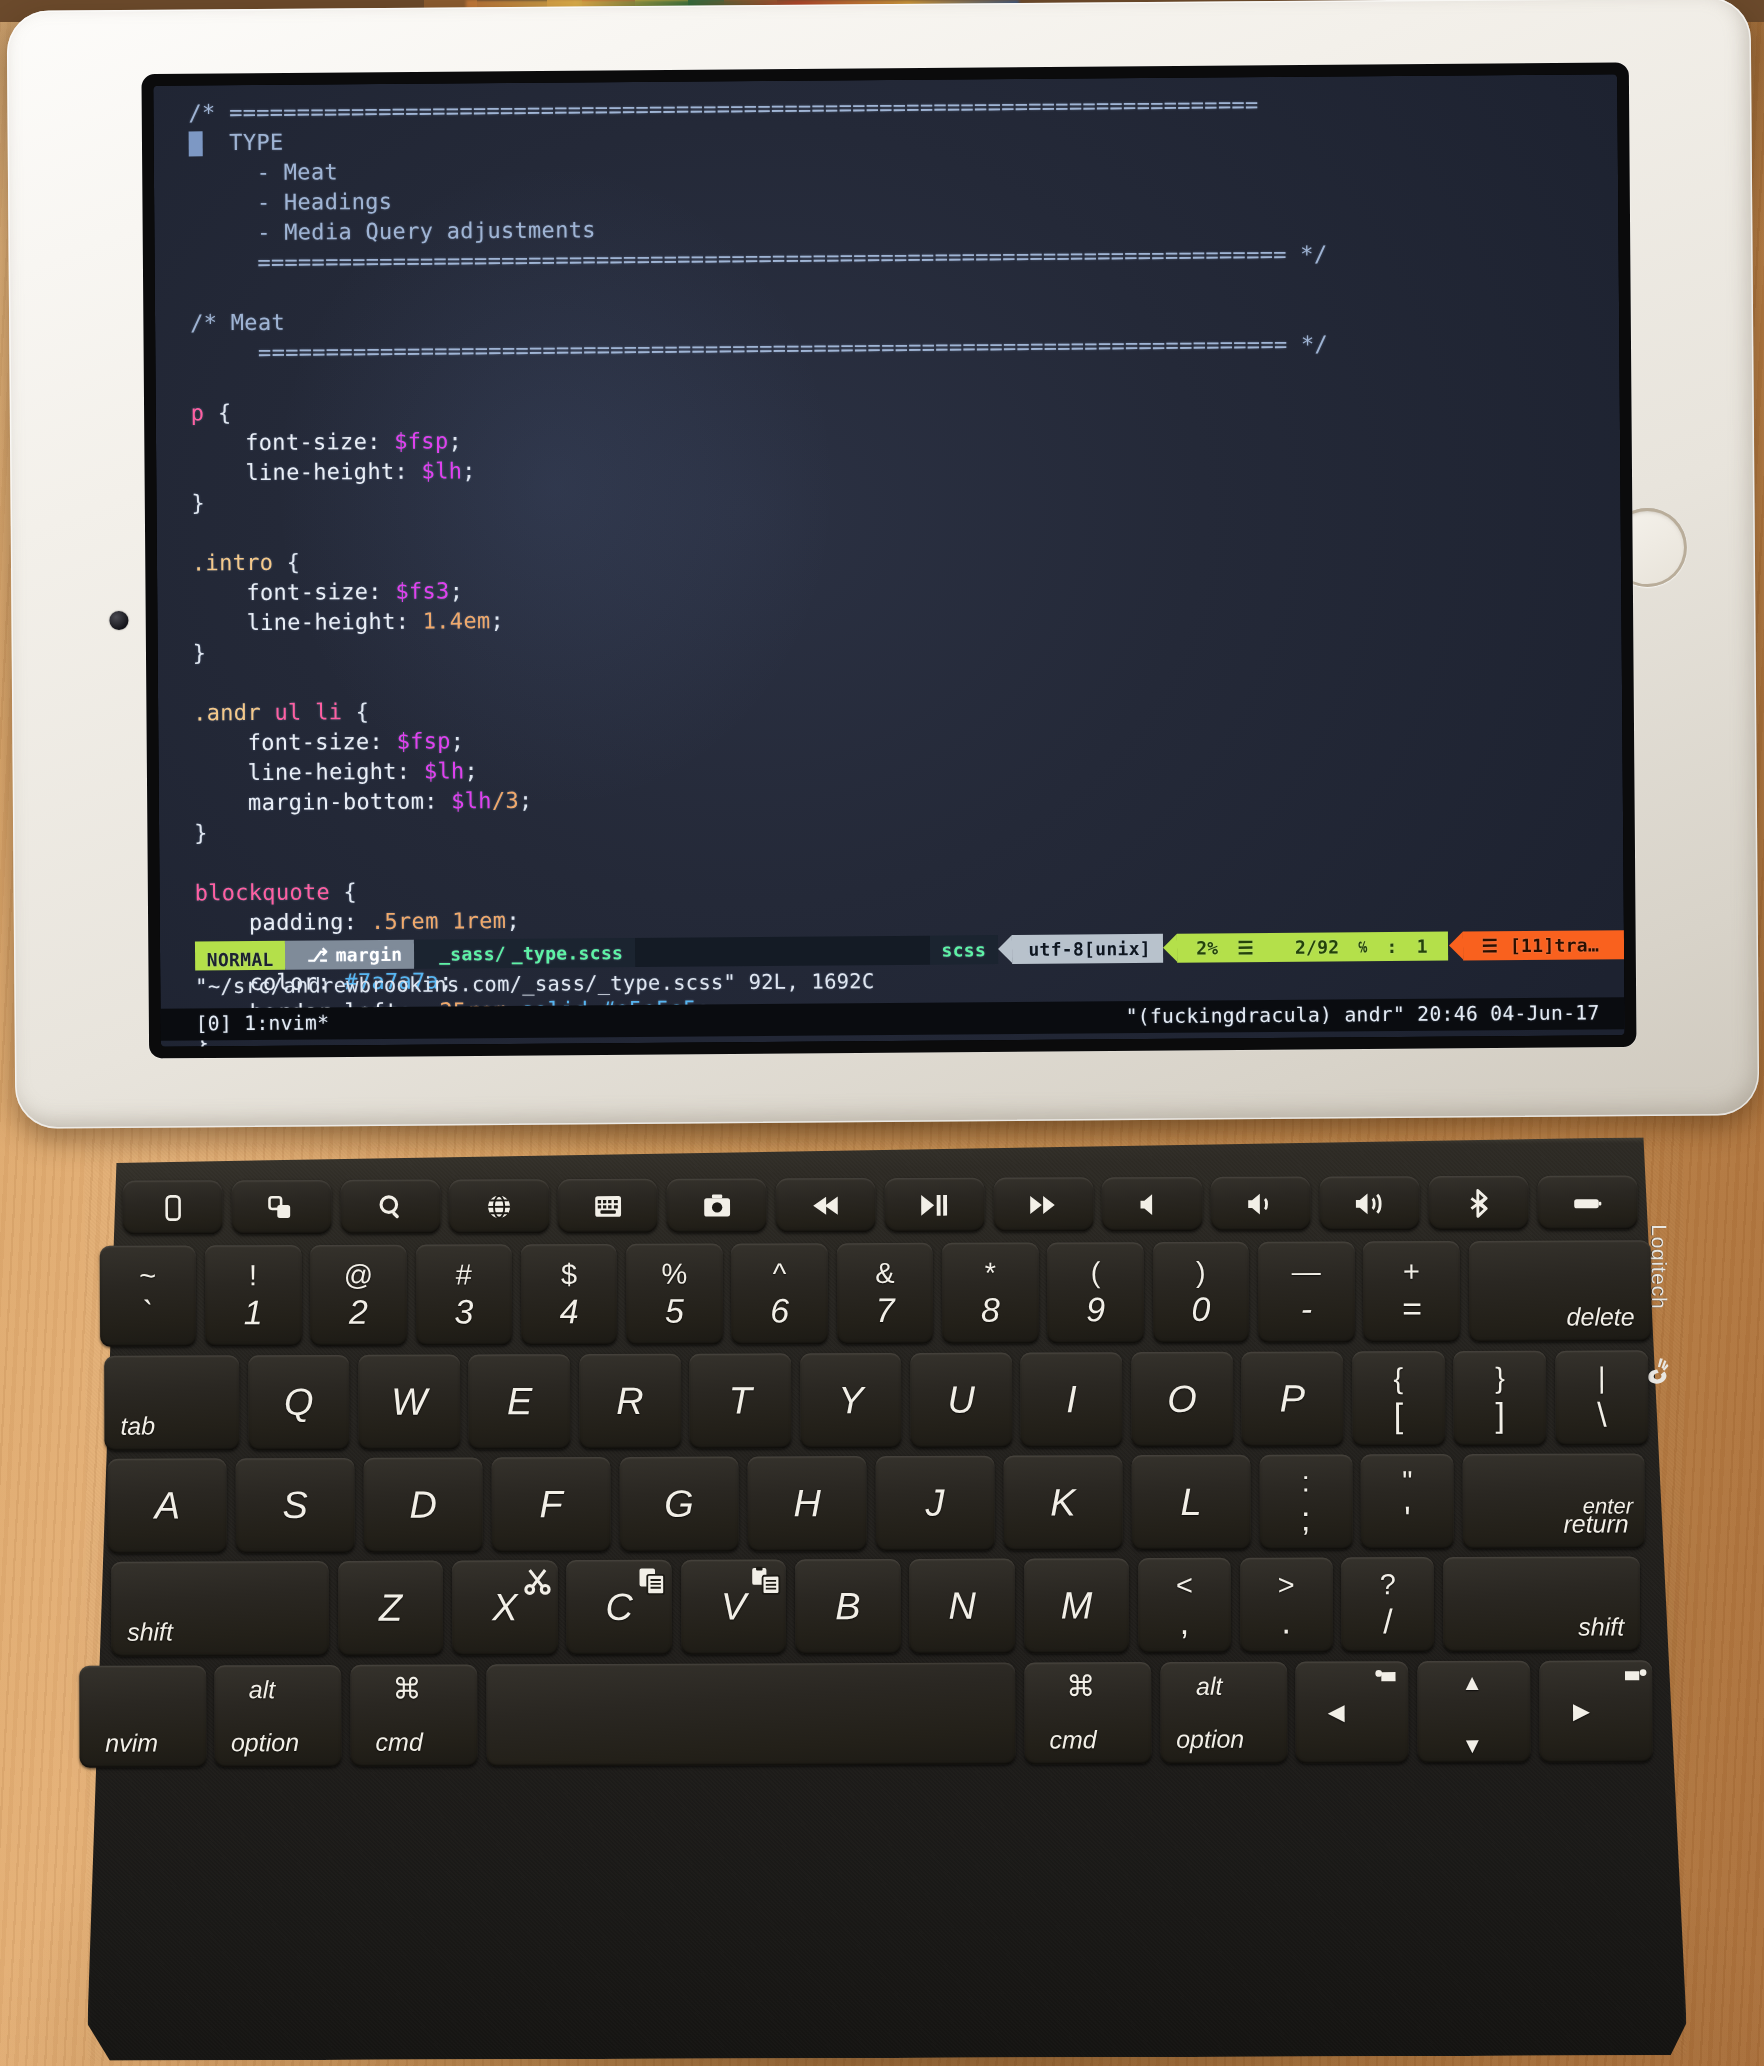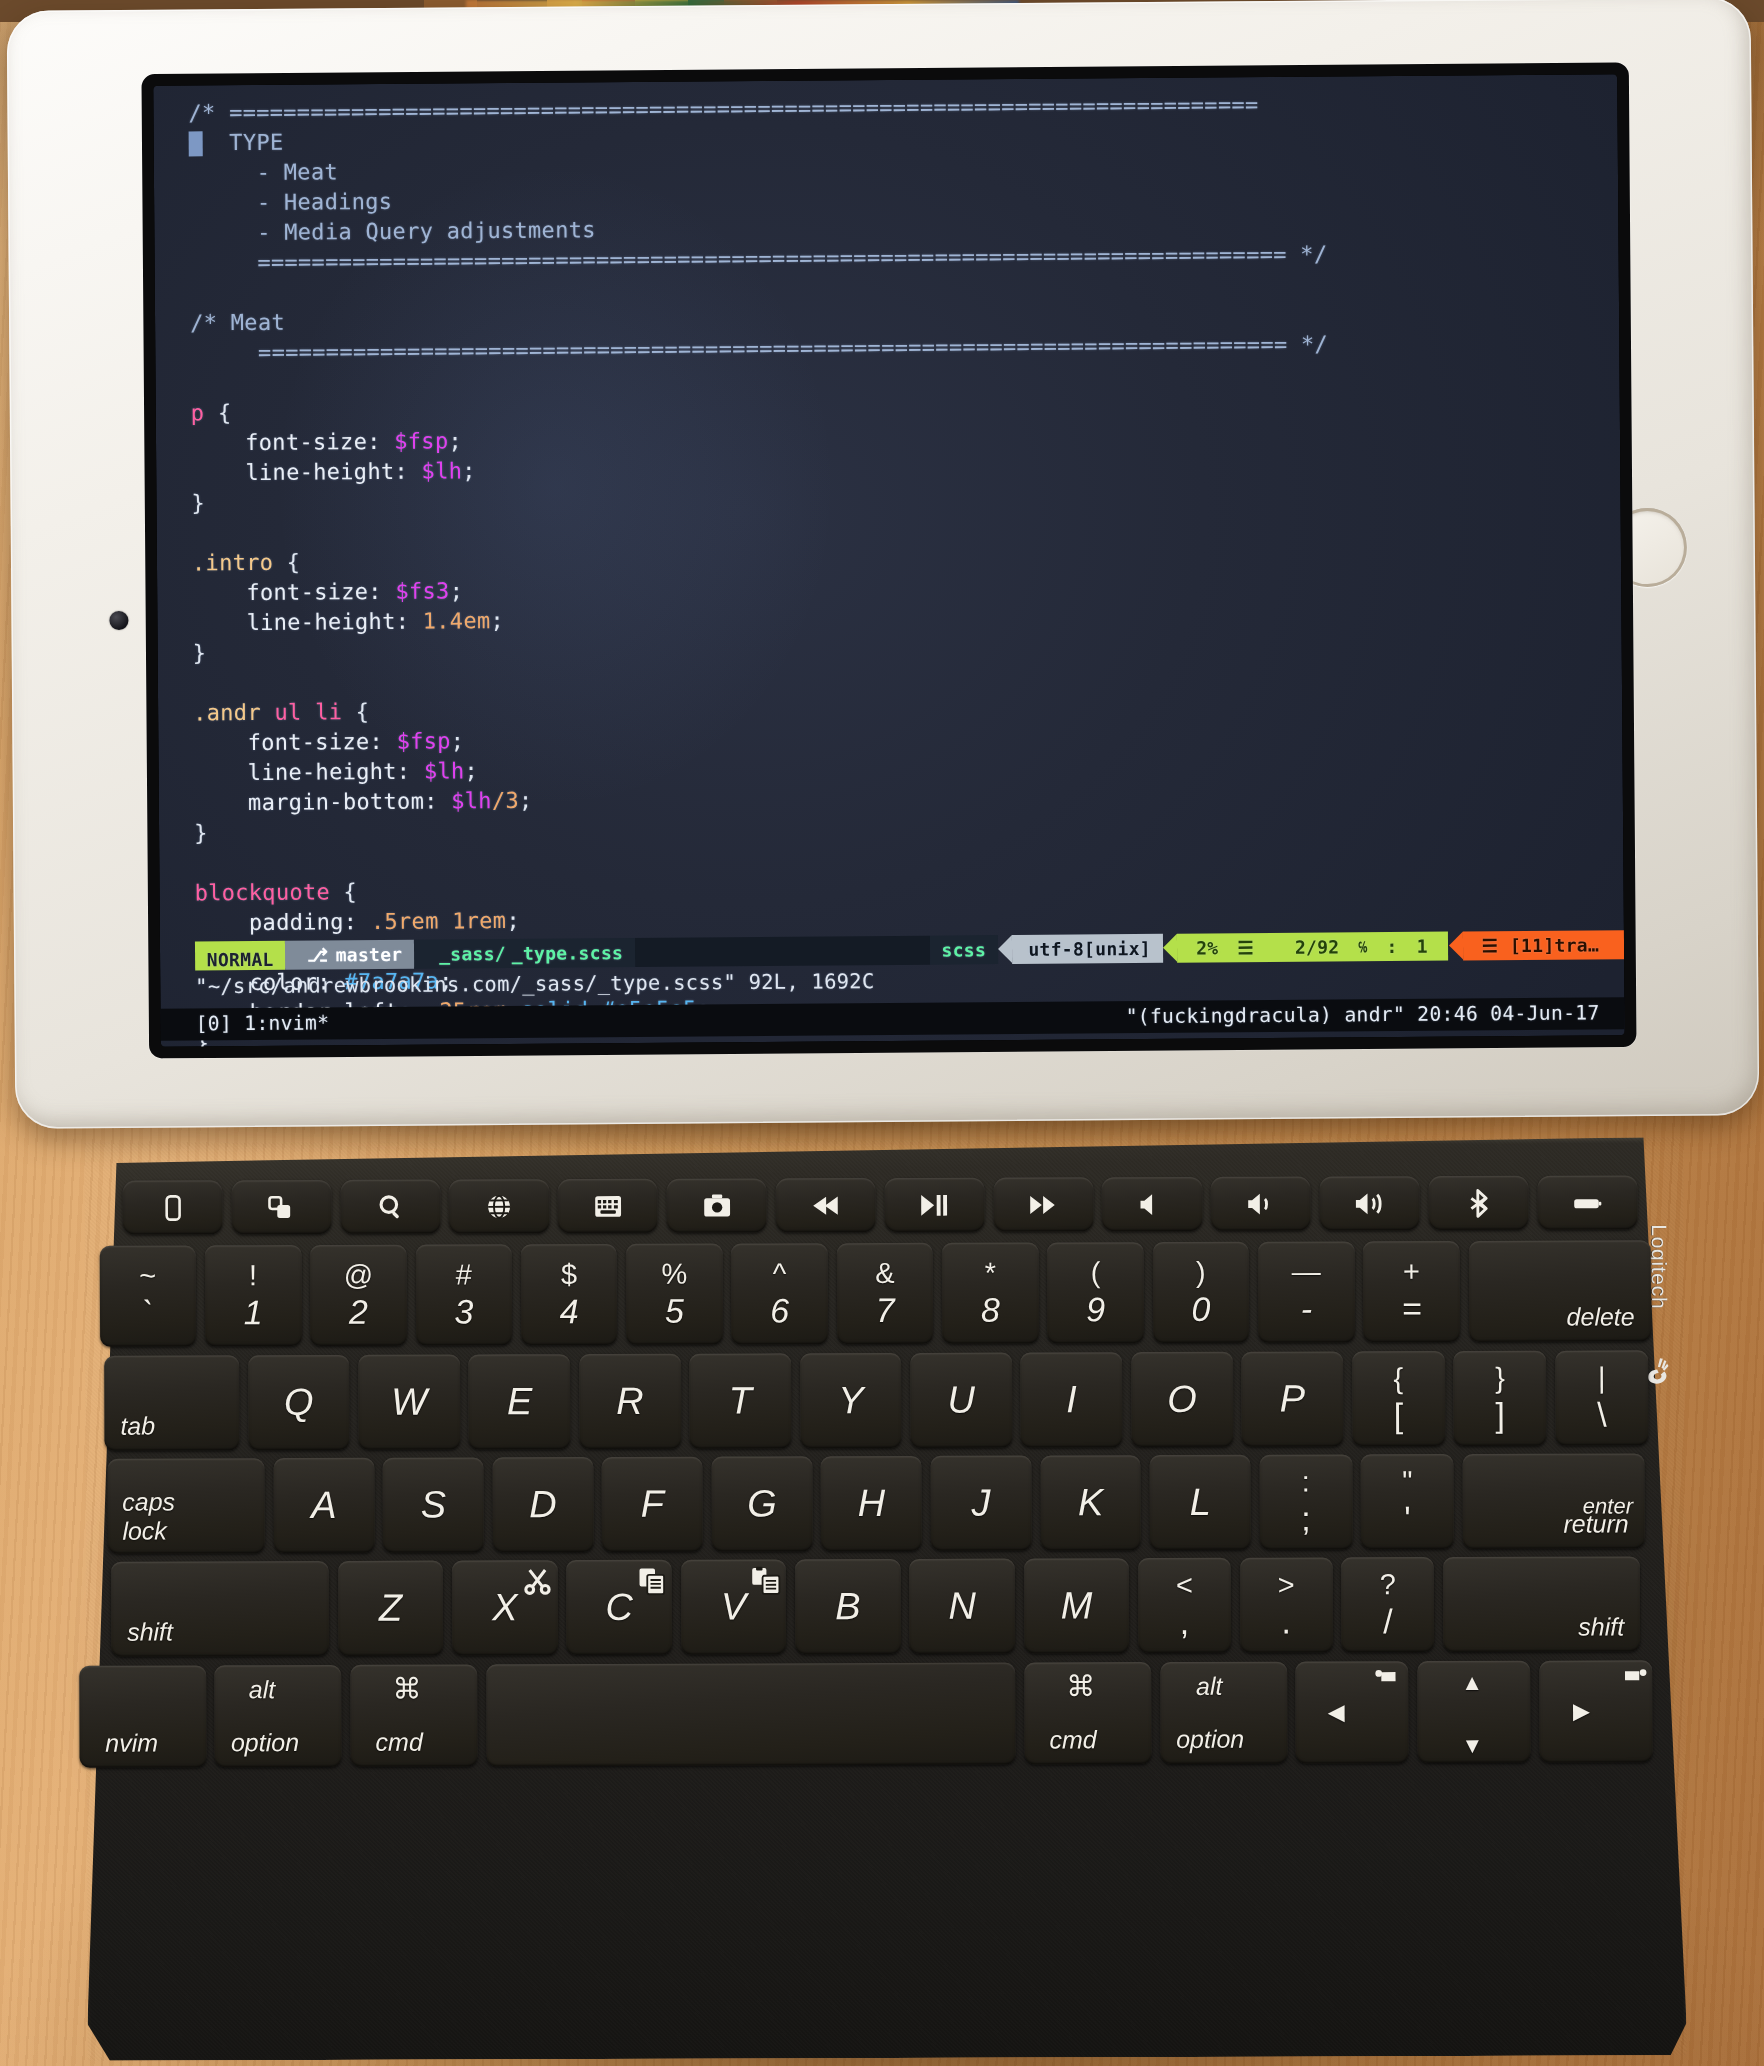--- a/index.html
+++ b/index.html
@@ -285,21 +285,21 @@
       <div class="ln"><span class="c-sel">blockquote</span><span class="c-punct"> {</span></div>
       <div class="ln"><span class="c-prop">    padding: </span><span class="c-num">.5rem 1rem</span><span class="c-punct">;</span></div>
       <div class="ln"><span class="c-prop">    margin: </span><span class="c-num">.8rem 0</span><span class="c-punct">;</span></div>
       <div class="ln"><span class="c-prop">    color: </span><span class="c-hex">#7a7a7a</span><span class="c-punct">;</span></div>
       <div class="ln"><span class="c-prop">    border-left: </span><span class="c-num">.25rem </span><span class="c-kw">solid </span><span class="c-hex">#e5e5e5</span><span class="c-punct">;</span></div>
       <div class="ln"><span class="c-punct">}</span></div>
 
       <div id="statusline">
         <div class="seg s-mode arrow-r"><span>NORMAL</span></div>
         <div class="seg s-branch arrow-r" style="padding-left:22px;">
-          <span style="margin-right:7.3px;">⎇</span><span>master</span>
+          <span style="margin-right:7.3px;">⎇</span><span>margin</span>
         </div>
         <div class="seg s-file" style="padding-left:25px;">
           <span>_sass/</span><span style="color:#5ef2a5;font-weight:700;margin-left:5.8px;">_type.scss</span>
         </div>
         <div class="s-spacer"></div>
         <div class="seg s-type"><span>scss</span></div>
         <div class="seg s-enc arrow-l" style="margin-left:14.6px;padding-left:16px;"><span>utf-8[unix]</span></div>
         <div class="seg s-pos arrow-l" style="margin-left:14.6px;padding-left:19px;gap:19px;">
           <span>2%</span>
           <span>☰</span>
@@ -594,23 +594,20 @@
       </div>
       <div class="key" style="width: 93px;">
         <span class="dual">
           <span class="top">|</span>
           <span class="bot" style="font-style:normal;">\</span>
         </span>
       </div>
     </div>
 
   <div class="krow" id="row-a" style="left:22px; top:316px; width:1537px; height:95px;">
-      <div class="key" style="width: 157px;">
-        <span class="stackword">caps<span class="l2">lock</span></span>
-      </div>
       <div class="key letterkey" style="flex: 1 1 0px;">
         <span>A</span>
       </div>
       <div class="key letterkey" style="flex: 1 1 0px;">
         <span>S</span>
       </div>
       <div class="key letterkey" style="flex: 1 1 0px;">
         <span>D</span>
       </div>
       <div class="key letterkey" style="flex: 1 1 0px;">

